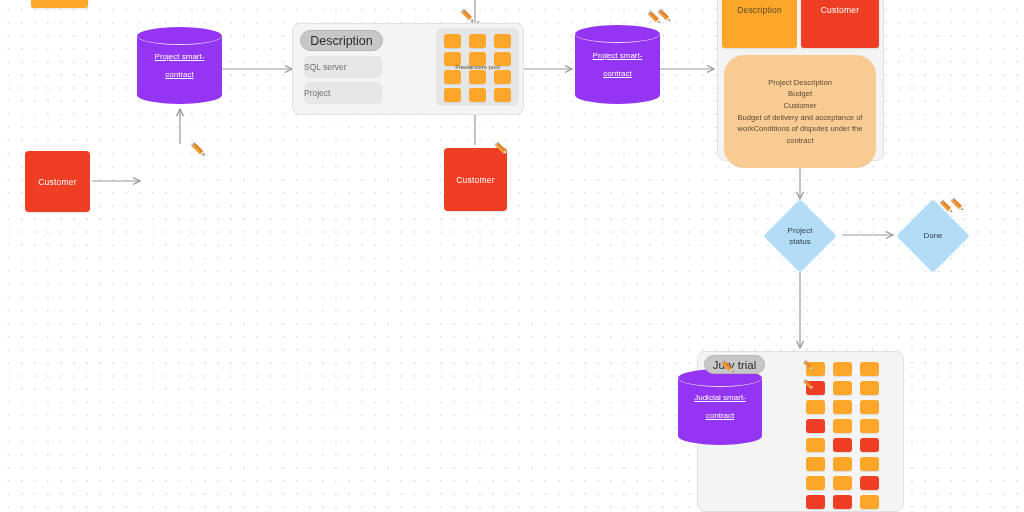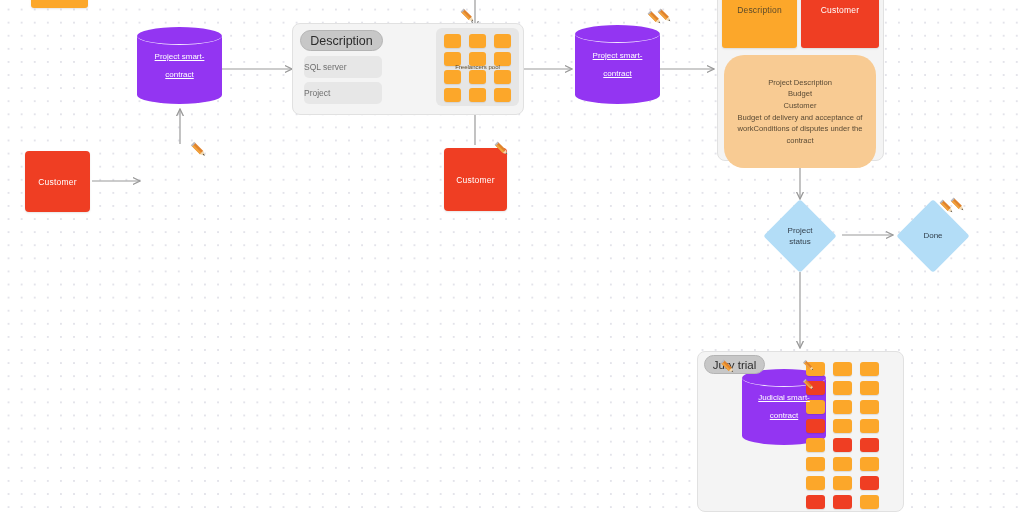--- a/index.html
+++ b/index.html
@@ -309,21 +309,21 @@
       <rect x="9.4" y="3" width="5.2" height="13" fill="#e0822c"></rect>
       <rect x="9.4" y="3" width="2.4" height="13" fill="#f0a23e"></rect>
       <rect x="9.4" y="2" width="5.2" height="2" fill="#b9b9c0"></rect>
       <path d="M9.4,16 L14.6,16 L12,21 Z" fill="#f2d9b0"></path>
       <path d="M11.2,18.6 L12.8,18.6 L12,21 Z" fill="#3a3a3a"></path>
     </g>
   </svg>
 
   <div class="node panel" style="left:697px;top:351px;width:207px;height:161px;"></div>
 
-  <div class="cyl" style="left:742px;top:369px;width:84px;height:76px;">
+  <div class="cyl" style="left:678px;top:369px;width:84px;height:76px;">
     <div class="bot"></div>
     <div class="body"></div>
     <div class="top"></div>
     <div class="lbl">Judicial smart-contract</div>
   </div>
   <svg class="pencil" style="left:718px;top:357px;width:20px;height:20px;" viewBox="0 0 24 24">
     <g transform="rotate(-45 12 12)">
       <rect x="9.4" y="3" width="5.2" height="13" fill="#e0822c"></rect>
       <rect x="9.4" y="3" width="2.4" height="13" fill="#f0a23e"></rect>
       <rect x="9.4" y="2" width="5.2" height="2" fill="#b9b9c0"></rect>

